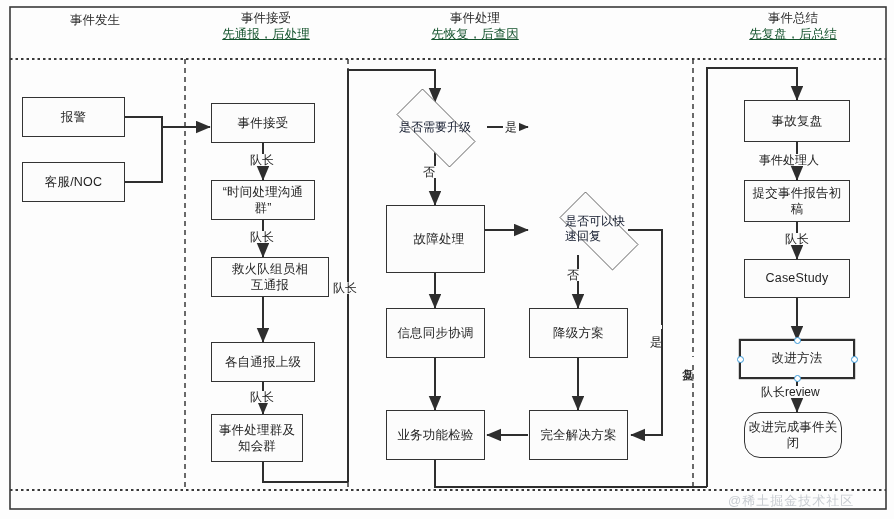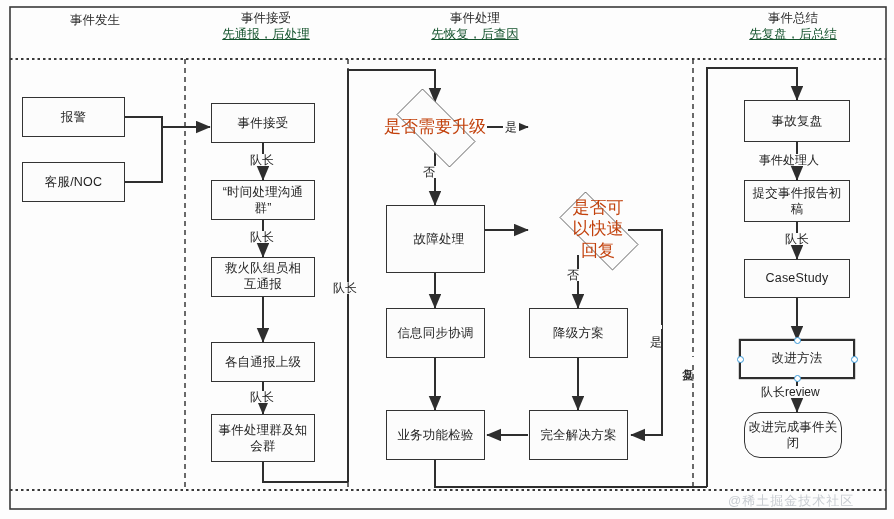--- a/index.html
+++ b/index.html
@@ -25,21 +25,21 @@
     text-align:center;font-size:12.5px;color:#1f1f1f;
     background:#fcfcfc;border:1.8px solid #333333;
     line-height:1.3;letter-spacing:.2px;
   }
   .node.rounded{border-radius:16px;}
   .node.sel{border-color:#2d2d2d;}
 
   
   .dia{
     position:absolute;display:flex;align-items:center;justify-content:center;
-    text-align:center;font-size:17px;color:#c2410c;line-height:1.25;
+    font-size:12px;color:#0f172a;line-height:1.25;
   }
   .dia .dshape{
     position:absolute;left:0;top:0;width:100%;height:100%;
     background:#fcfcfc;border:1.8px solid #333333;
     transform:rotate(45deg) scale(.707);
   }
   .dia .dtxt{position:relative;z-index:2;padding:0 4px;white-space:nowrap;}
 
   
   .elabel{
@@ -139,23 +139,23 @@
   <div class="hdr" style="left:700px;top:11px;width:186px;">
     <span class="t1">事件总结</span>
     <span class="t2">先复盘，后总结</span>
   </div>
 
   <div class="node" style="left:22px;top:97px;width:103px;height:40px;">报警</div>
   <div class="node" style="left:22px;top:162px;width:103px;height:40px;">客服/NOC</div>
 
   <div class="node" style="left:211px;top:103px;width:104px;height:40px;">事件接受</div>
   <div class="node" style="left:211px;top:180px;width:104px;height:40px;padding:0 5px;">“时间处理沟通群”</div>
-  <div class="node" style="left:211px;top:257px;width:104px;height:40px;padding:0 11px;font-family:Liberation Mono, monospace;">救火队组员相互通报</div>
+  <div class="node" style="left:211px;top:257px;width:118px;height:40px;padding:0 18px;">救火队组员相互通报</div>
   <div class="node" style="left:211px;top:342px;width:104px;height:40px;">各自通报上级</div>
-  <div class="node" style="left:211px;top:414px;width:104px;height:48px;padding:0 5px;">事件处理群及知会群</div>
+  <div class="node" style="left:211px;top:414px;width:92px;height:48px;padding:0 5px;">事件处理群及知会群</div>
 
   <div class="dia" style="left:383px;top:102px;width:104px;height:50px;">
     <div class="dshape"></div>
     <div class="dtxt">是否需要升级</div>
   </div>
   <div class="node" style="left:386px;top:205px;width:99px;height:68px;padding-left:7px;">故障处理</div>
   <div class="dia" style="left:546px;top:205px;width:104px;height:50px;font-family:Liberation Mono, monospace;">
     <div class="dshape"></div>
     <div class="dtxt" style="white-space:normal;width:66px;line-height:1.25;">是否可以快速回复</div>
   </div>

